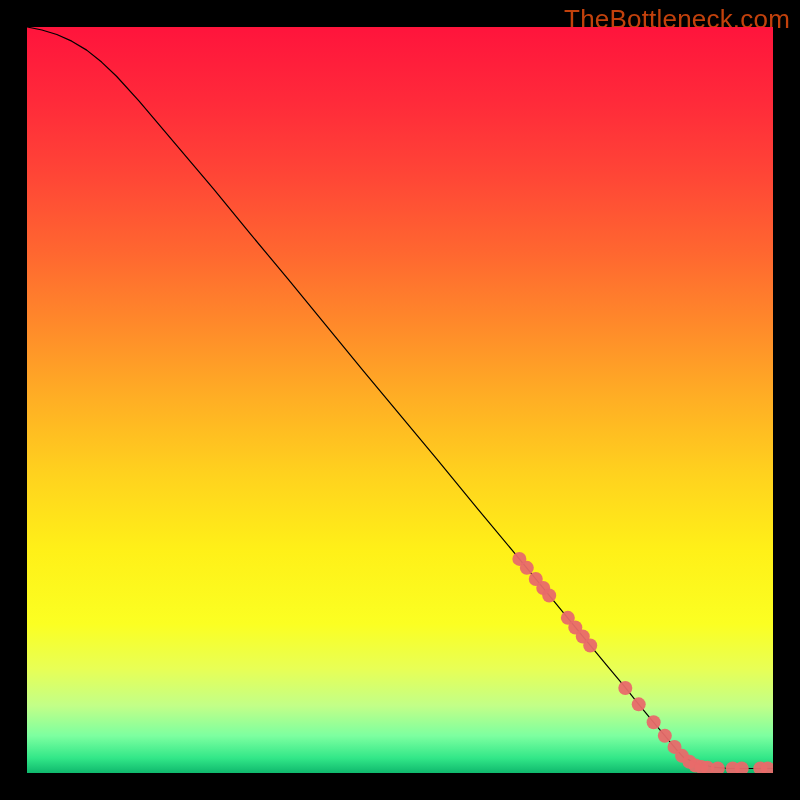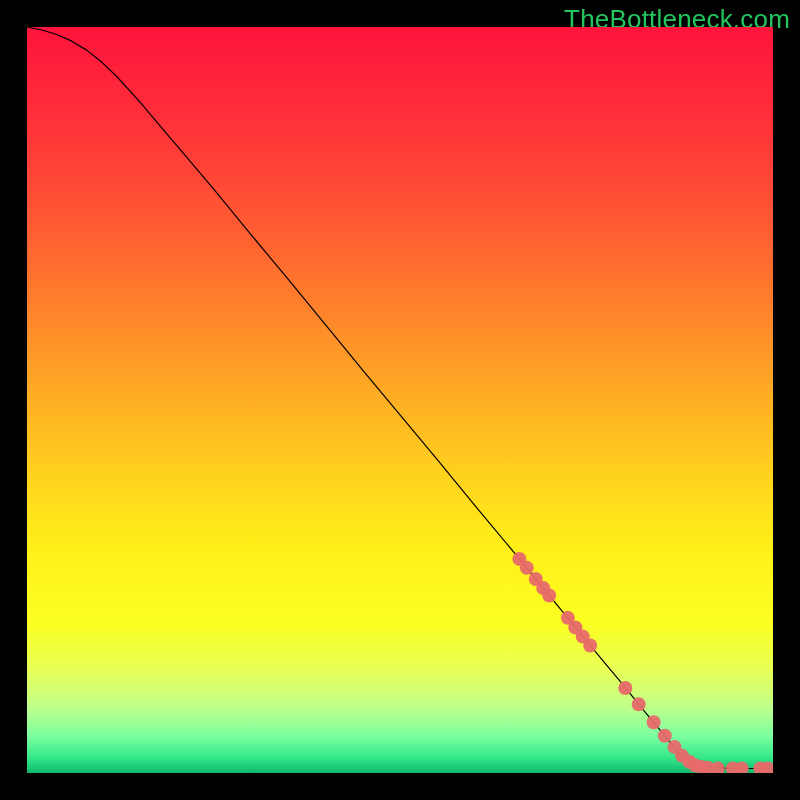--- a/index.html
+++ b/index.html
@@ -10,21 +10,21 @@
     height: 800px;
     background: #000;
   }
   .watermark {
     position: absolute;
     top: 4px;
     right: 10px;
     font-family: Arial, Helvetica, sans-serif;
     font-size: 26px;
     font-weight: 400;
-    color: #22c55e;
+    color: #c2410c;
     letter-spacing: 0.2px;
   }
   .plot {
     position: absolute;
     left: 27px;
     top: 27px;
     width: 746px;
     height: 746px;
     overflow: hidden;
   }

